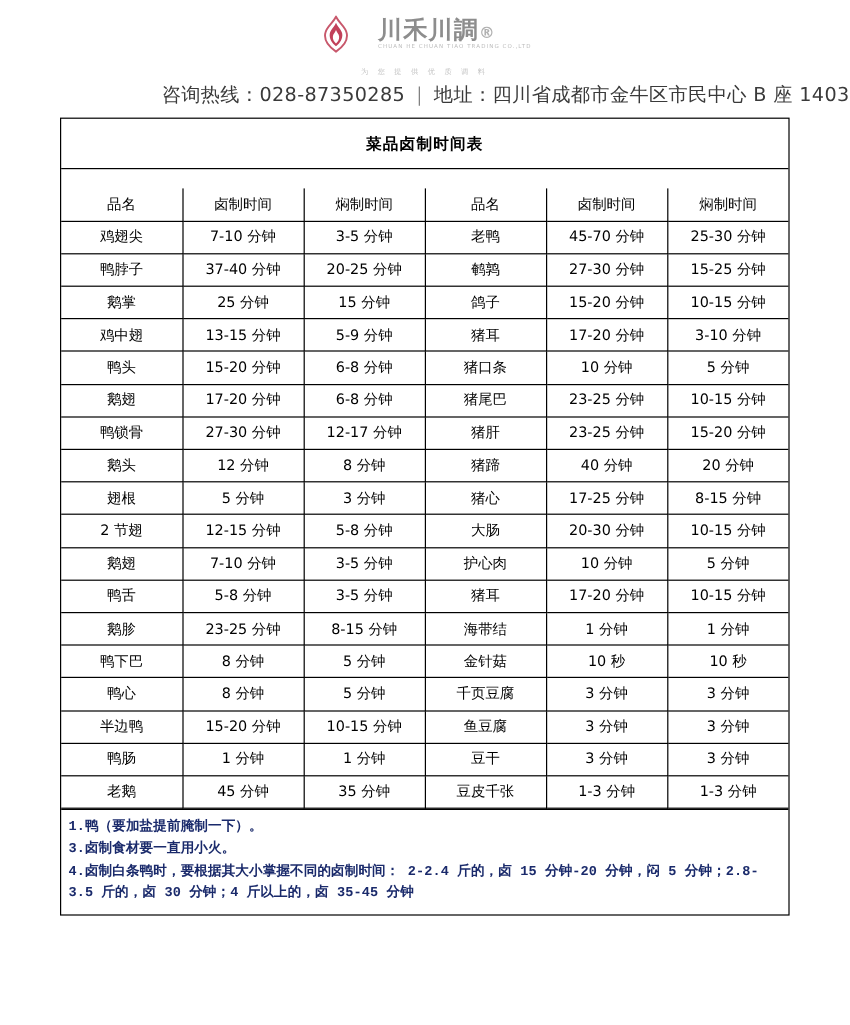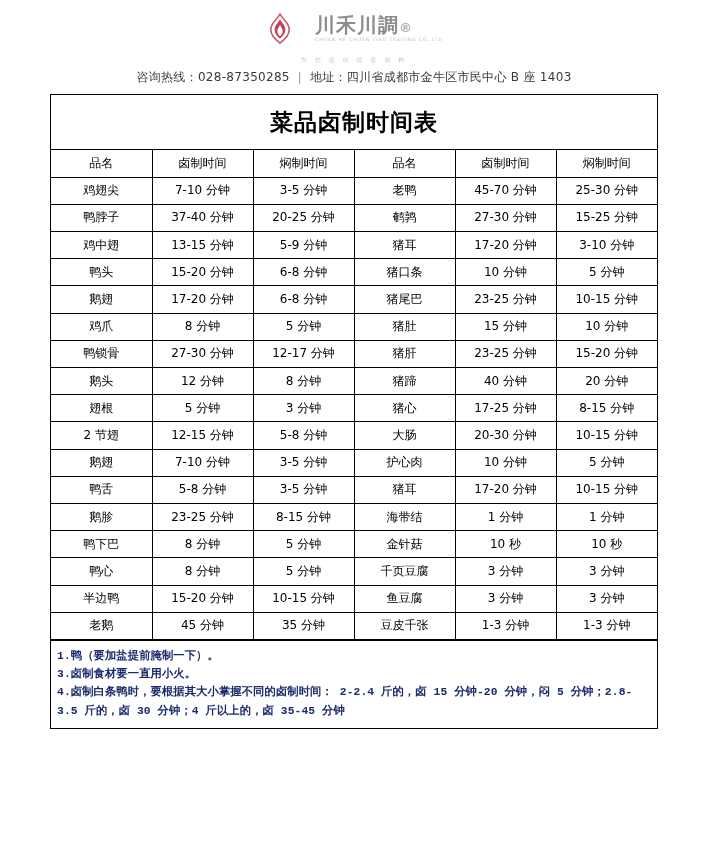--- a/index.html
+++ b/index.html
@@ -63,51 +63,52 @@
     font-size: 6px;
     color: #c6c6c6;
     letter-spacing: 3px;
     text-align: center;
     margin-top: 4px;
     font-family: "DejaVu Sans", sans-serif;
   }
 
   
   .contact-bar {
-    text-align: center;
-    font-size: 12px;
+    text-align: right;
+    font-size: 16px;
     color: #3a3a3a;
     font-family: "DejaVu Sans", sans-serif;
     padding: 4px 0 8px 0;
     letter-spacing: .3px;
   }
   .contact-bar .sep { margin: 0 4px; color: #777; }
 
   
   .sheet {
     margin: 0 auto;
     width: 608px;
     border: 1px solid #000;
     background: #fff;
   }
   .sheet-title {
     text-align: center;
-    font-size: 23px;
+    font-size: 13px;
     font-weight: bold;
     color: #000;
     font-family: "DejaVu Sans", sans-serif;
     padding: 12px 0 11px 0;
     border-bottom: 1px solid #000;
     letter-spacing: 1px;
   }
 
   table.grid {
     width: 100%;
     border-collapse: collapse;
     table-layout: fixed;
+    margin-top: 16px;
   }
   table.grid td, table.grid th {
     border: 1px solid #000;
     height: 27.2px;
     text-align: center;
     vertical-align: middle;
     font-size: 12px;
     color: #000;
     font-family: "DejaVu Sans", sans-serif;
     font-weight: normal;
@@ -190,20 +191,28 @@
         </tr>
         <tr>
           <td>鸭脖子</td>
           <td>37-40 分钟</td>
           <td>20-25 分钟</td>
           <td>鹌鹑</td>
           <td>27-30 分钟</td>
           <td>15-25 分钟</td>
         </tr>
         <tr>
+          <td>鹅掌</td>
+          <td>25 分钟</td>
+          <td>15 分钟</td>
+          <td>鸽子</td>
+          <td>15-20 分钟</td>
+          <td>10-15 分钟</td>
+        </tr>
+        <tr>
           <td>鸡中翅</td>
           <td>13-15 分钟</td>
           <td>5-9 分钟</td>
           <td>猪耳</td>
           <td>17-20 分钟</td>
           <td>3-10 分钟</td>
         </tr>
         <tr>
           <td>鸭头</td>
           <td>15-20 分钟</td>
@@ -214,28 +223,20 @@
         </tr>
         <tr>
           <td>鹅翅</td>
           <td>17-20 分钟</td>
           <td>6-8 分钟</td>
           <td>猪尾巴</td>
           <td>23-25 分钟</td>
           <td>10-15 分钟</td>
         </tr>
         <tr>
-          <td>鸡爪</td>
-          <td>8 分钟</td>
-          <td>5 分钟</td>
-          <td>猪肚</td>
-          <td>15 分钟</td>
-          <td>10 分钟</td>
-        </tr>
-        <tr>
           <td>鸭锁骨</td>
           <td>27-30 分钟</td>
           <td>12-17 分钟</td>
           <td>猪肝</td>
           <td>23-25 分钟</td>
           <td>15-20 分钟</td>
         </tr>
         <tr>
           <td>鹅头</td>
           <td>12 分钟</td>
@@ -302,20 +303,28 @@
         </tr>
         <tr>
           <td>半边鸭</td>
           <td>15-20 分钟</td>
           <td>10-15 分钟</td>
           <td>鱼豆腐</td>
           <td>3 分钟</td>
           <td>3 分钟</td>
         </tr>
         <tr>
+          <td>鸭肠</td>
+          <td>1 分钟</td>
+          <td>1 分钟</td>
+          <td>豆干</td>
+          <td>3 分钟</td>
+          <td>3 分钟</td>
+        </tr>
+        <tr>
           <td>老鹅</td>
           <td>45 分钟</td>
           <td>35 分钟</td>
           <td>豆皮千张</td>
           <td>1-3 分钟</td>
           <td>1-3 分钟</td>
         </tr>
       </tbody>
   </table>
 

